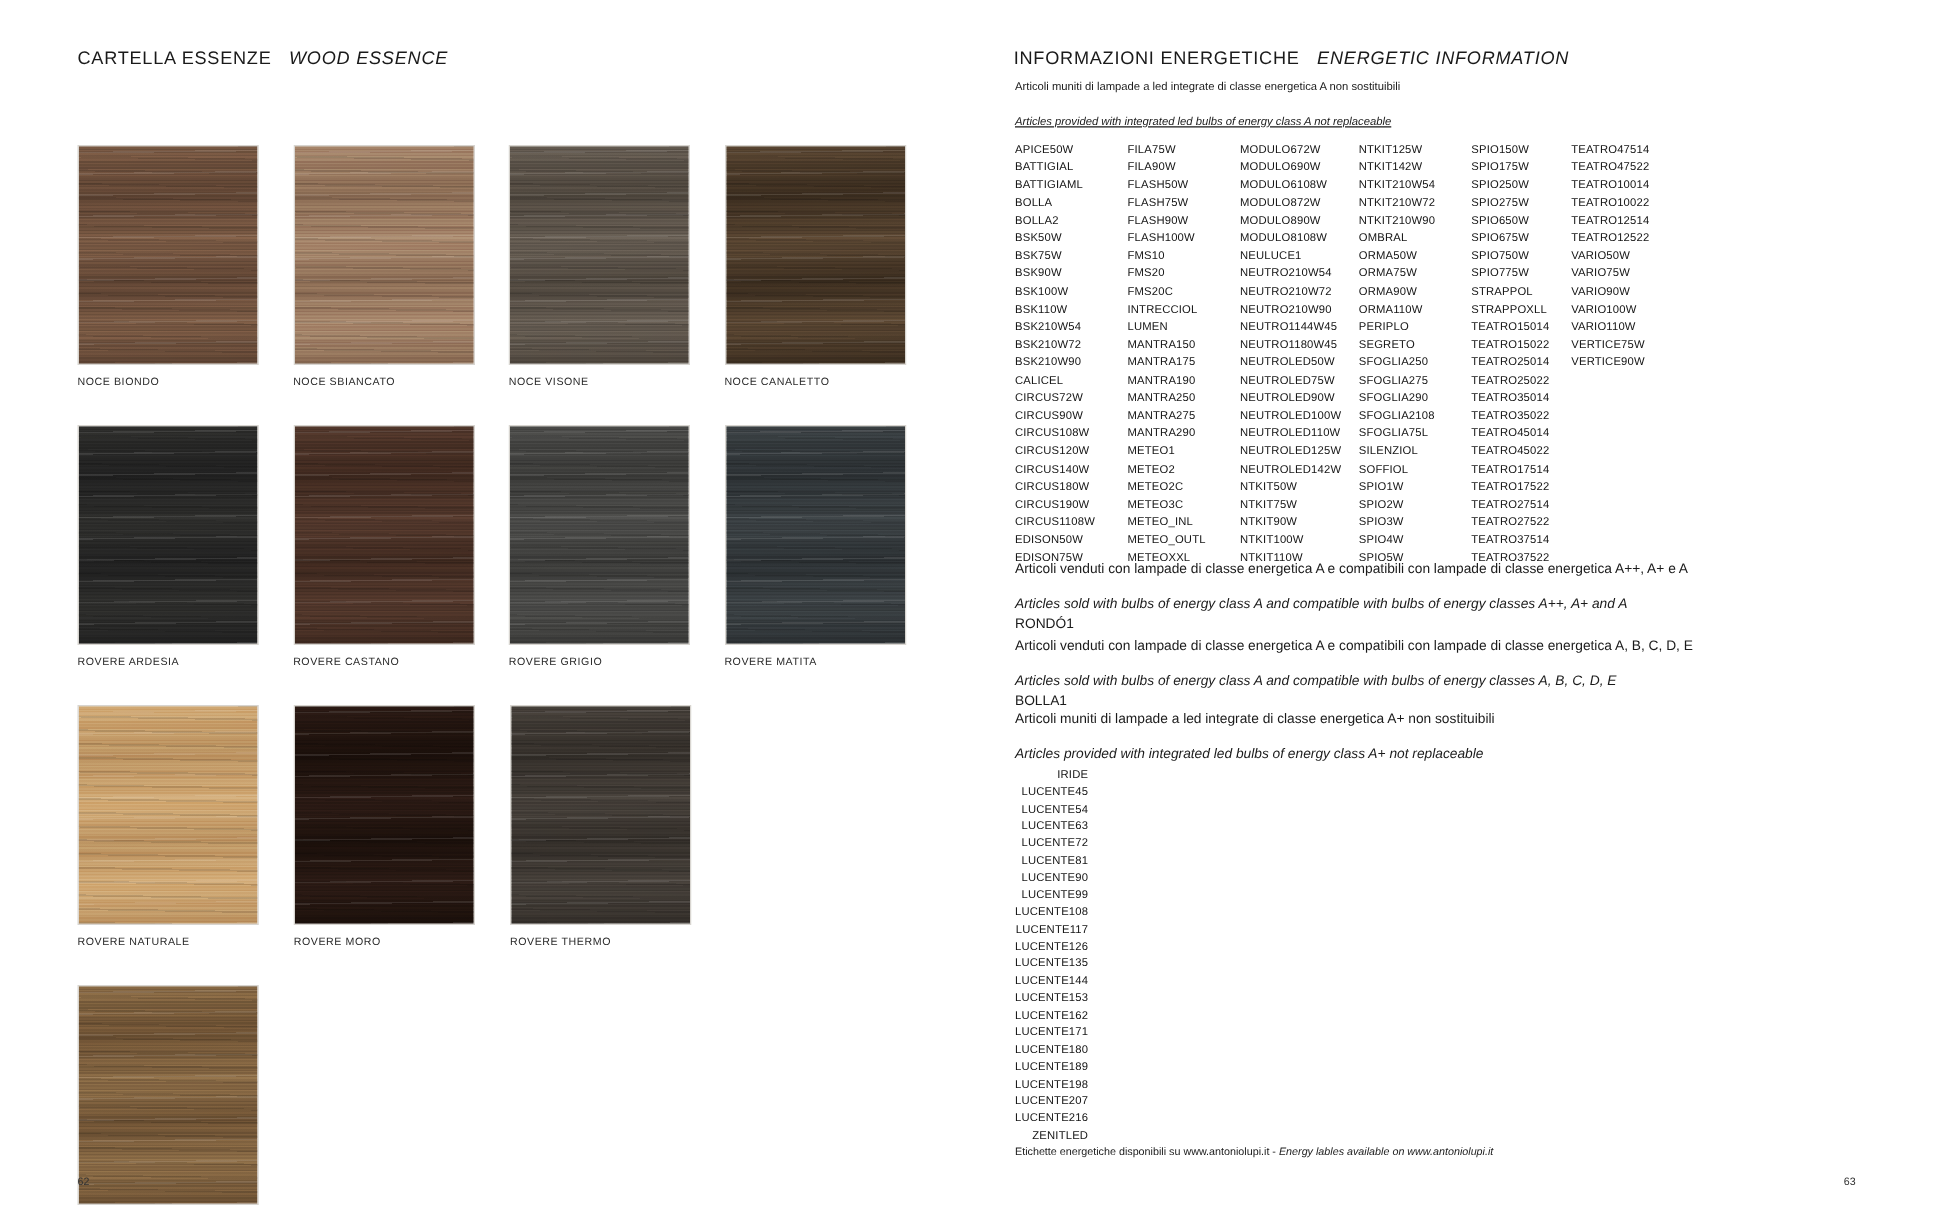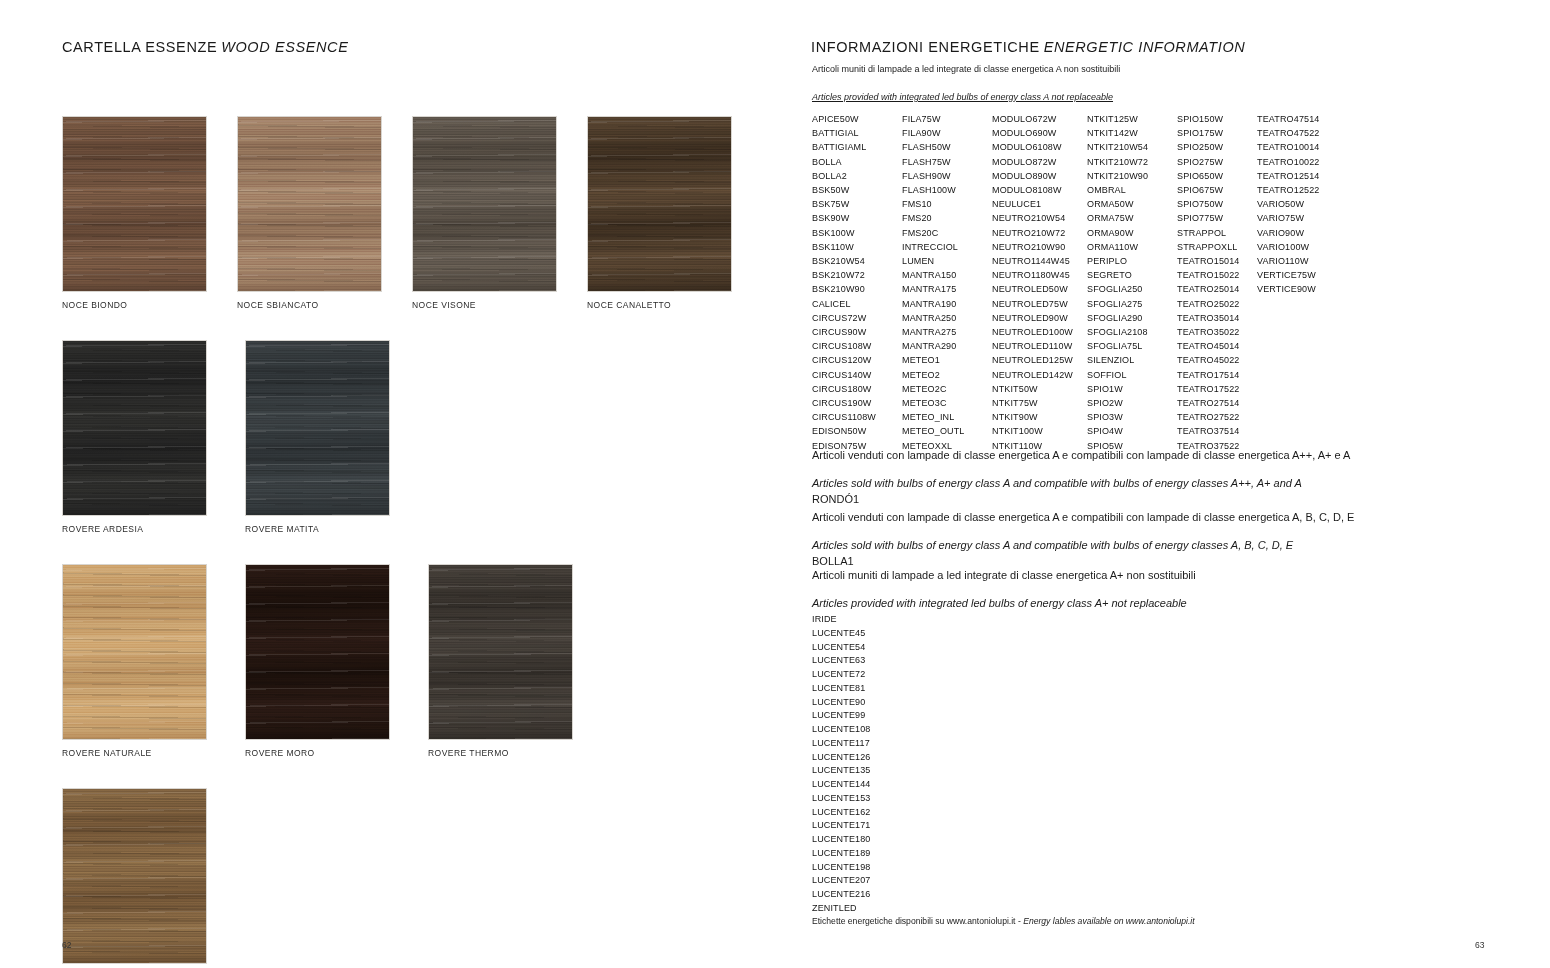--- a/index.html
+++ b/index.html
@@ -7,28 +7,28 @@
     width:1550px;height:968px;
     background:#ffffff;
     font-family:"Liberation Sans", sans-serif;
     color:#1a1a1a;
     overflow:hidden;
   }
   .page{position:relative;width:1550px;height:968px;}
 
   
   .hdr{font-size:14.5px;letter-spacing:.6px;color:#1a1a1a;}
-  .hdr .it{font-style:italic;font-weight:400;margin-left:4px;}
+  .hdr .it{font-style:italic;font-weight:400;margin-left:14px;}
 
   
   .left{position:absolute;left:0;top:0;width:775px;height:968px;}
   .left-title{position:absolute;left:62px;top:39px;}
 
   .swatch-grid{position:absolute;left:62px;top:116px;width:690px;}
-  .srow{display:flex;gap:10px;margin-bottom:30px;}
+  .srow{display:flex;gap:0;margin-bottom:30px;}
   .scell{width:173px;}
   .sw{
     width:145px;height:176px;
     border:1px solid #d8d5d0;
     box-sizing:border-box;
     background-repeat:no-repeat;
     background-size:100% 100%;
     position:relative;
   }
   .sw .grain{
@@ -91,21 +91,21 @@
   .c0{width:90px;}
   .c1{width:90px;}
   .c2{width:95px;}
   .c3{width:90px;}
   .c4{width:80px;}
   .c5{width:90px;}
 
   .para{position:absolute;left:37px;font-size:11px;line-height:1.4;color:#1a1a1a;white-space:nowrap;}
   .para.it{font-style:italic;}
 
-  .lucente{position:absolute;left:37px;top:613px;}
+  .lucente{position:absolute;left:37px;top:613px;text-align:right;}
   .lucente .code{font-size:9px;line-height:13.75px;letter-spacing:.15px;color:#141414;}
 
   .foot{position:absolute;left:37px;top:916px;font-size:8.6px;color:#1a1a1a;}
   .foot .it{font-style:italic;}
 
   .pageno-r{position:absolute;left:700px;top:940px;font-size:8.5px;color:#333;}
 </style>
 </head>
 <body>
 
@@ -148,20 +148,34 @@
             <div class="slabel">NOCE CANALETTO</div>
           </div>
         </div>
         <div class="srow">
           <div class="scell">
             <div class="sw" style="background: linear-gradient(178deg, rgb(46, 46, 44) 0%, rgb(32, 32, 32) 22%, rgb(46, 46, 44) 45%, rgb(32, 32, 32) 62%, rgb(46, 46, 44) 80%, rgb(32, 32, 32) 100%);">
               <div class="grain"></div>
               <div class="grain2"></div>
             </div>
             <div class="slabel">ROVERE ARDESIA</div>
+          </div>
+          <div class="scell">
+            <div class="sw" style="background: linear-gradient(178deg, rgb(83, 56, 44) 0%, rgb(62, 40, 30) 22%, rgb(83, 56, 44) 45%, rgb(62, 40, 30) 62%, rgb(83, 56, 44) 80%, rgb(62, 40, 30) 100%);">
+              <div class="grain"></div>
+              <div class="grain2"></div>
+            </div>
+            <div class="slabel">ROVERE CASTANO</div>
+          </div>
+          <div class="scell">
+            <div class="sw" style="background: linear-gradient(178deg, rgb(75, 75, 73) 0%, rgb(58, 58, 56) 22%, rgb(75, 75, 73) 45%, rgb(58, 58, 56) 62%, rgb(75, 75, 73) 80%, rgb(58, 58, 56) 100%);">
+              <div class="grain"></div>
+              <div class="grain2"></div>
+            </div>
+            <div class="slabel">ROVERE GRIGIO</div>
           </div>
           <div class="scell">
             <div class="sw" style="background: linear-gradient(178deg, rgb(59, 65, 68) 0%, rgb(43, 48, 51) 22%, rgb(59, 65, 68) 45%, rgb(43, 48, 51) 62%, rgb(59, 65, 68) 80%, rgb(43, 48, 51) 100%);">
               <div class="grain"></div>
               <div class="grain2"></div>
             </div>
             <div class="slabel">ROVERE MATITA</div>
           </div>
         </div>
         <div class="srow">

